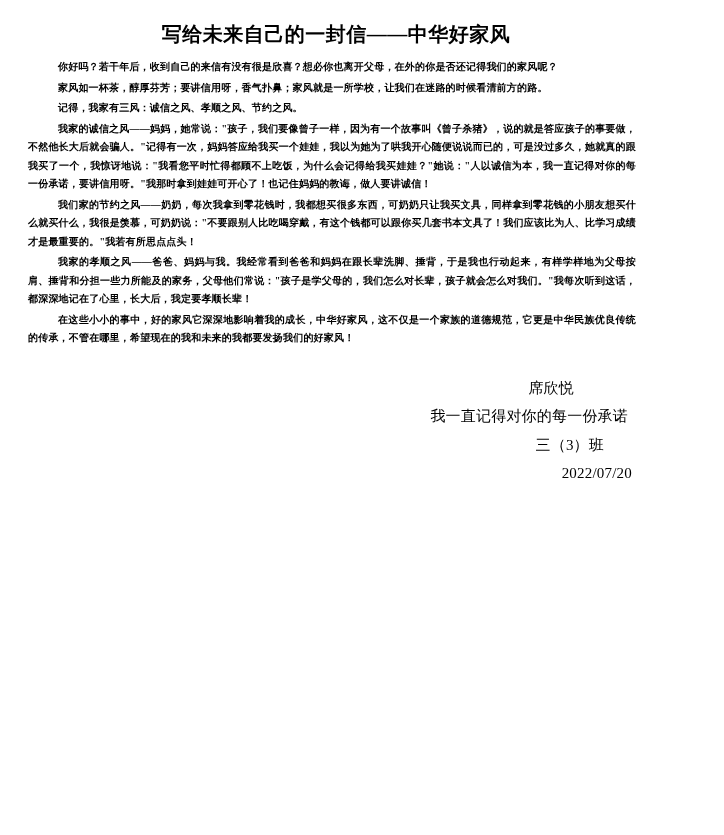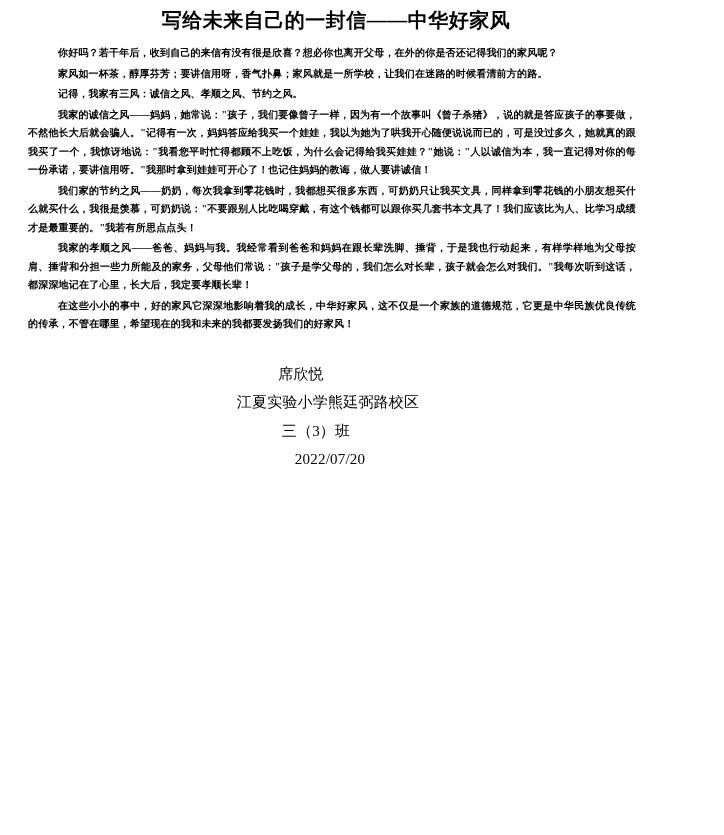--- a/index.html
+++ b/index.html
@@ -11,21 +11,21 @@
     height: 835px;
     background: #ffffff;
     font-family: "Liberation Serif", "DejaVu Serif", serif;
     color: #000000;
     overflow: hidden;
   }
   .page {
     width: 672px;
     height: 835px;
     box-sizing: border-box;
-    padding: 2px 28px 10px 28px;
+    padding: 16px 28px 10px 28px;
     position: relative;
   }
   .doc-title {
     text-align: center;
     font-size: 20px;
     font-weight: bold;
     letter-spacing: 0.5px;
     margin: 4px 0 10px 0;
     line-height: 1.4;
   }
@@ -46,21 +46,21 @@
     letter-spacing: 0.2px;
     font-weight: bold;
   }
   .signature-block {
     margin-top: 26px;
     font-size: 15px;
     line-height: 1.9;
     letter-spacing: 0.2px;
   }
   .sig-line {
-    text-align: center;
+    text-align: right;
     padding-right: 70px;
   }
   .sig-line.school {
     padding-right: 16px;
   }
   .sig-line.grade {
     padding-right: 40px;
   }
   .sig-line.date {
     padding-right: 12px;
@@ -78,18 +78,18 @@
   <p class="para">你好吗？若干年后，收到自己的来信有没有很是欣喜？想必你也离开父母，在外的你是否还记得我们的家风呢？</p>
   <p class="para">家风如一杯茶，醇厚芬芳；要讲信用呀，香气扑鼻；家风就是一所学校，让我们在迷路的时候看清前方的路。</p>
   <p class="para">记得，我家有三风：诚信之风、孝顺之风、节约之风。</p>
   <p class="para">我家的诚信之风——妈妈，她常说："孩子，我们要像曾子一样，因为有一个故事叫《曾子杀猪》，说的就是答应孩子的事要做，不然他长大后就会骗人。"记得有一次，妈妈答应给我买一个娃娃，我以为她为了哄我开心随便说说而已的，可是没过多久，她就真的跟我买了一个，我惊讶地说："我看您平时忙得都顾不上吃饭，为什么会记得给我买娃娃？"她说："人以诚信为本，我一直记得对你的每一份承诺，要讲信用呀。"我那时拿到娃娃可开心了！也记住妈妈的教诲，做人要讲诚信！</p>
   <p class="para">我们家的节约之风——奶奶，每次我拿到零花钱时，我都想买很多东西，可奶奶只让我买文具，同样拿到零花钱的小朋友想买什么就买什么，我很是羡慕，可奶奶说："不要跟别人比吃喝穿戴，有这个钱都可以跟你买几套书本文具了！我们应该比为人、比学习成绩才是最重要的。"我若有所思点点头！</p>
   <p class="para">我家的孝顺之风——爸爸、妈妈与我。我经常看到爸爸和妈妈在跟长辈洗脚、捶背，于是我也行动起来，有样学样地为父母按肩、捶背和分担一些力所能及的家务，父母他们常说："孩子是学父母的，我们怎么对长辈，孩子就会怎么对我们。"我每次听到这话，都深深地记在了心里，长大后，我定要孝顺长辈！</p>
   <p class="para">在这些小小的事中，好的家风它深深地影响着我的成长，中华好家风，这不仅是一个家族的道德规范，它更是中华民族优良传统的传承，不管在哪里，希望现在的我和未来的我都要发扬我们的好家风！</p>
 
   <div class="signature-block">
     <div class="sig-line">席欣悦</div>
-    <div class="sig-line school">江夏实验小学熊廷弼路校区</div>
+    <div class="sig-line school">我一直记得对你的每一份承诺</div>
     <div class="sig-line grade">三（3）班</div>
     <div class="sig-line date">2022/07/20</div>
   </div>
 
 </div>
 
 </body></html>

